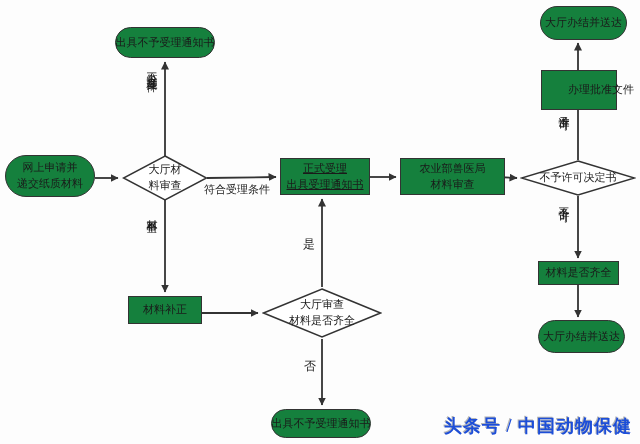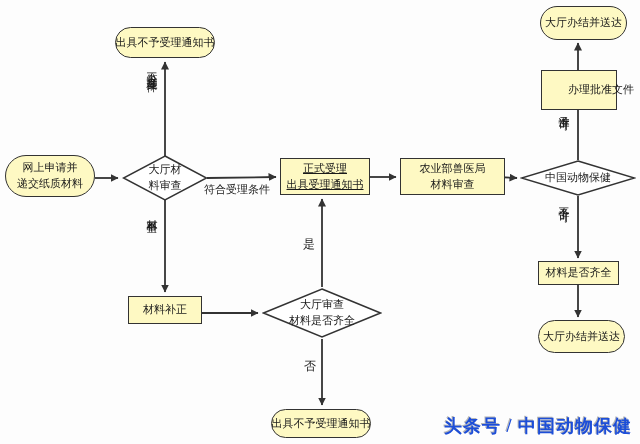--- a/index.html
+++ b/index.html
@@ -14,21 +14,21 @@
   .canvas { position: absolute; left: 0; top: 0; width: 640px; height: 444px; }
   svg.connectors { position: absolute; left: 0; top: 0; pointer-events: none; }
 
   .node {
     position: absolute;
     display: flex; align-items: center; justify-content: center;
     text-align: center;
     font-size: 11px; line-height: 1.45;
     white-space: pre;
     box-sizing: border-box;
-    background: #fef9c3;
+    background: #15803d;
   }
   .rect    { border: 1.5px solid #333333; }
   .stadium { border: 1.5px solid #333333; border-radius: 999px; }
   .diamond { background: transparent; border: none; }
   .diamond svg { position: absolute; left: 0; top: 0; }
   .diamond .dlabel { position: relative; z-index: 1; }
 
   .elabel {
     position: absolute;
     font-size: 11px; line-height: 1.1;
@@ -102,21 +102,21 @@
   <div class="node rect" style="left:280px; top:158px; width:90px; height:37px;text-decoration:underline;">正式受理
 出具受理通知书</div>
 
   <div class="node rect" style="left:400px; top:158px; width:105px; height:37px;">农业部兽医局
 材料审查</div>
 
   <div class="node diamond" style="left:520px; top:160px; width:116px; height:36px;">
     <svg width="116" height="36">
       <polygon points="58,1 114.5,18 58,35 1.5,18" fill="#ffffff" stroke="#333333" stroke-width="1.5"></polygon>
     </svg>
-    <span class="dlabel">中国动物保健</span>
+    <span class="dlabel">不予许可决定书</span>
   </div>
 
   <div class="node rect" style="left:541px; top:70px; width:76px; height:40px;padding-left:44px;">办理批准文件</div>
 
   <div class="node stadium" style="left:540px; top:6px; width:87px; height:34px;">大厅办结并送达</div>
 
   <div class="node rect" style="left:538px; top:261px; width:81px; height:24px;">材料是否齐全</div>
 
   <div class="node stadium" style="left:538px; top:320px; width:87px; height:33px;">大厅办结并送达</div>
 

